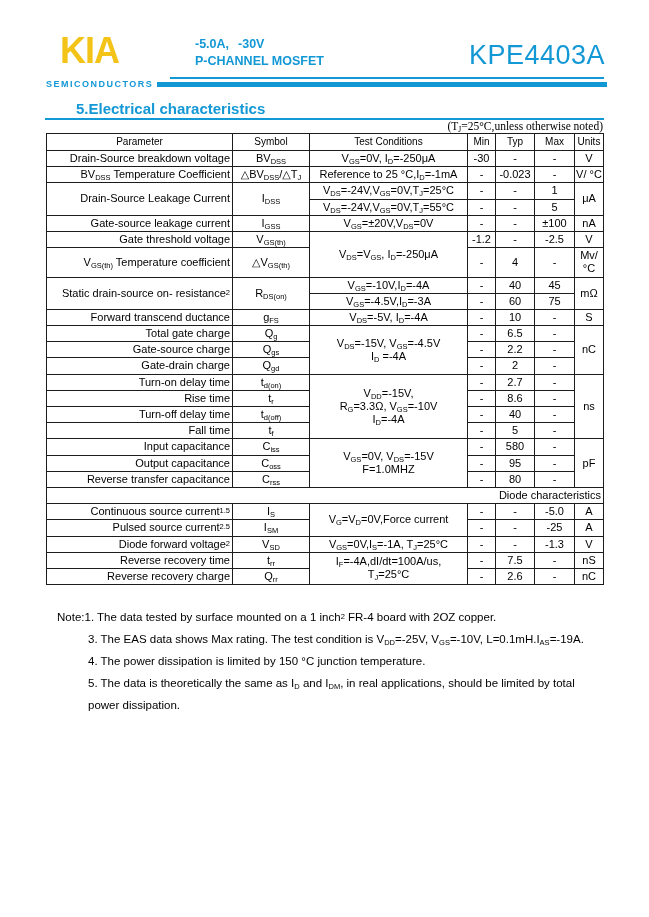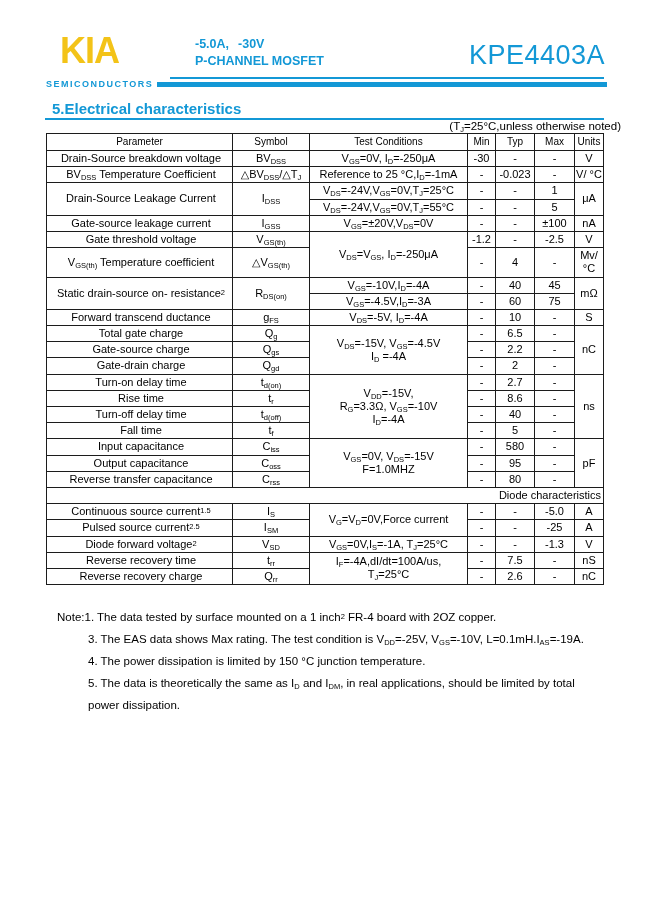--- a/index.html
+++ b/index.html
@@ -31,41 +31,41 @@
   .rating .gap { display:inline-block; width:9px; }
   .part-number {
     position:absolute; right:44px; top:40px;
     font-size:27px; color:var(--cyan); letter-spacing:0.5px;
   }
   .rule-thin  { position:absolute; left:170px; top:77px; width:434px; height:2px; background:var(--cyan); }
   .rule-thick { position:absolute; left:157px; top:82px; width:450px; height:5px; background:var(--cyan); }
 
   
   .section-title {
-    position:absolute; left:52px; top:100px;
+    position:absolute; left:76px; top:100px;
     font-size:15px; font-weight:bold; color:var(--cyan);
   }
   .section-underline { position:absolute; left:45px; top:118px; width:559px; height:2px; background:var(--cyan); }
   .condition-note {
-    position:absolute; right:28px; top:120px;
-    font-size:11.5px; color:#000;
+    position:absolute; right:46px; top:120px;
+    font-size:11.5px; color:#000;font-family:Liberation Serif, serif;
   }
 
   
   .spec-table { position:absolute; left:46px; top:133px; border-collapse:collapse; table-layout:fixed; }
   .spec-table th, .spec-table td {
     border:1px solid #1c1c1c;
     font-size:11px; font-weight:normal;
     text-align:center; vertical-align:middle;
     padding:1px 2px; line-height:1.2; overflow:hidden;
   }
   .spec-table tr { height:16px; }
   .spec-table tr.hdr { height:17px; }
   .spec-table th { font-size:10px; }
-  .spec-table td.param { text-align:center; padding-left:5px; }
+  .spec-table td.param { text-align:right; padding-left:5px; }
   .spec-table td.units { padding:1px 1px; overflow-wrap:anywhere; }
   .spec-table td.sect  { text-align:right; padding-left:21px; }
   sub { font-size:7.5px; vertical-align:-2px; line-height:0; }
   sup { font-size:7.5px; vertical-align:2px;  line-height:0; }
 
   
   .notes { position:absolute; left:57px; top:606px; width:552px; font-size:11.5px; line-height:22px; color:#000; }
   .note-line:not(:first-child) { margin-left:31px; }
 
   

